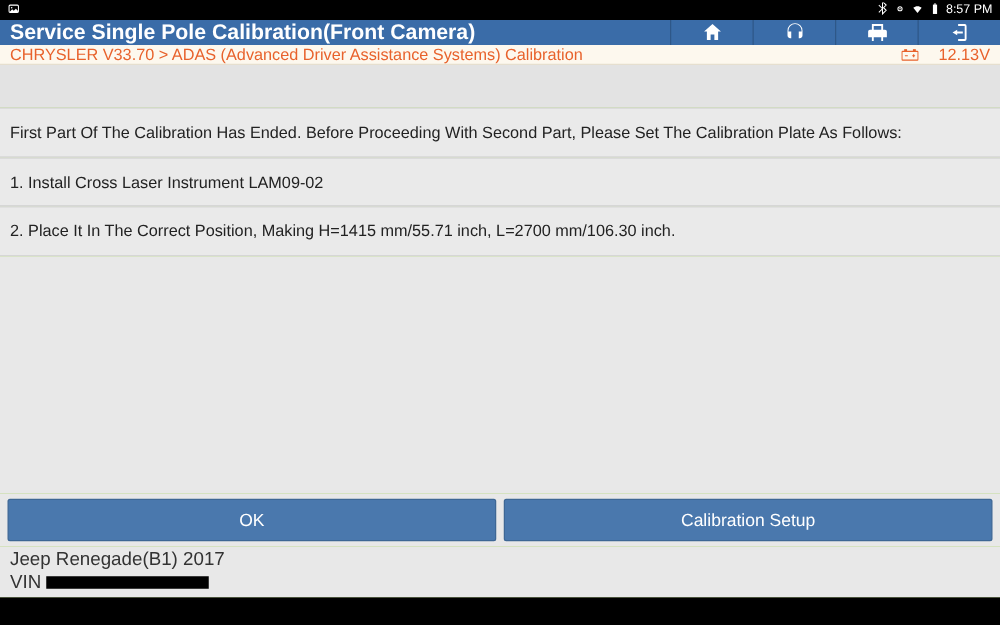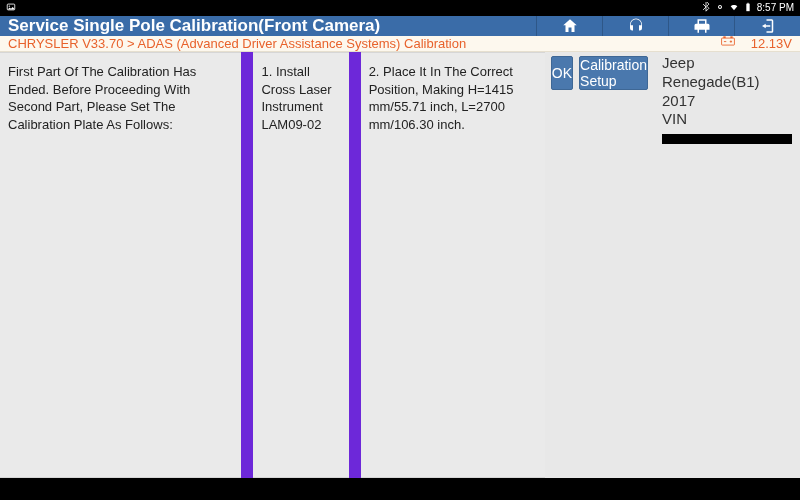--- a/index.html
+++ b/index.html
@@ -16,28 +16,28 @@
   
   .app-header { height: 20px; background: #3a6ca8; display: flex; align-items: center; color: #fff; }
   .app-title { font-size: 17px; font-weight: bold; padding-left: 8px; flex: 1; white-space: nowrap; overflow: hidden; }
   .hdr-btns { display: flex; height: 100%; }
   .hdr-btn { width: 66px; height: 100%; border-left: 1px solid #2e5788; display: flex; align-items: center; justify-content: center; background: #3a6ca8; }
   .hdr-btn svg { width: 18px; height: 18px; fill: #fff; }
 
   
   .breadcrumb { height: 16px; background: #fdf8ee; border-bottom: 1px solid #e6dfcf; display: flex; align-items: center; padding: 0 8px; font-size: 13px; }
   .breadcrumb .path { color: #e8622c; flex: 1; white-space: nowrap; overflow: hidden; }
-  .breadcrumb .volt { color: #e8622c; display: flex; align-items: flex-start; gap: 16px; }
+  .breadcrumb .volt { color: #e8622c; display: flex; align-items: center; gap: 16px; }
   .breadcrumb .volt svg { width: 14px; height: 10px; }
 
   
-  .content { flex: 1; background: #6d28d9; display: flex; flex-direction: row; }
+  .content { flex: 1; background: #84cc16; display: flex; flex-direction: column; }
   .gap-top { height: 34px; background: #e3e3e3; }
   .msg-row { background: #eaeaea; border-top: 1px solid #d6d6d6; border-bottom: 1px solid #d6d6d6; padding: 10px 8px; font-size: 13px; color: #222; line-height: 1.35; }
-  .msg-row + .msg-row { margin-top: 0; margin-left: 12px; }
+  .msg-row + .msg-row { margin-top: 0; }
   .fill { flex: 1; background: #e8e8e8; }
 
   
   .btn-row { display: flex; gap: 6px; padding: 4px 6px 4px 6px; background: #e8e8e8; }
   .big-btn { flex: 1; height: 34px; background: #4a78ad; color: #fff; display: flex; align-items: center; justify-content: center; font-size: 14px; border: 1px solid #3e6795; border-radius: 2px; }
 
   
   .vehinfo { background: #e8e8e8; padding: 2px 8px 2px 8px; font-size: 15px; color: #333; line-height: 1.25; }
   .vehinfo .vin-redact { display: inline-block; width: 130px; height: 10px; background: #000; vertical-align: middle; }
   .navbar-wrap { position: relative; height: 22px; background:#000; }

